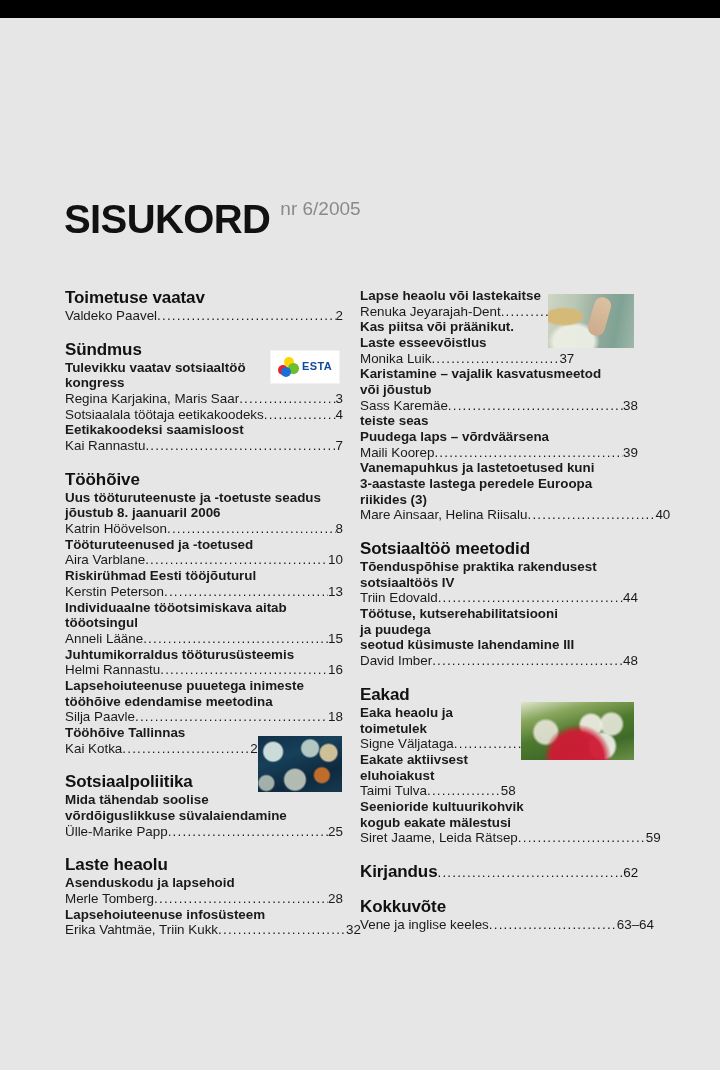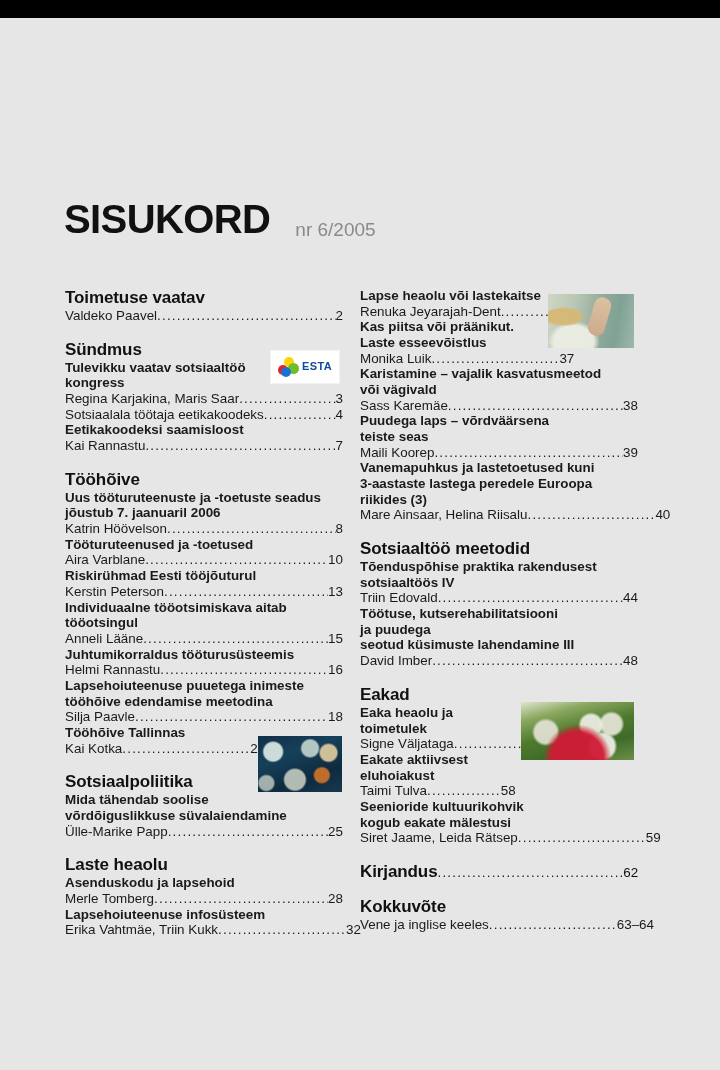--- a/index.html
+++ b/index.html
@@ -29,22 +29,22 @@
     height: 18px;
     background: #000000;
   }
 
   
   .masthead {
     position: absolute;
     left: 64px;
     top: 199px;
     display: flex;
-    align-items: flex-end;
-    gap: 25px;
+    align-items: flex-start;
+    gap: 10px;
   }
   .masthead-title {
     font-size: 40px;
     font-weight: bold;
     letter-spacing: -0.6px;
     color: #111111;
     line-height: 1;
   }
   .masthead-issue {
     font-size: 19px;
@@ -276,21 +276,21 @@
               <span class="name">Kai Rannastu</span>
               <span class="leader"></span>
               <span class="pg">7</span>
             </div>
           </div>
         </div>
         <div class="section">
           <div class="section-heading">Tööhõive</div>
           <div class="entry">
             <div class="entry-line">Uus tööturuteenuste ja -toetuste seadus</div>
-            <div class="entry-line">jõustub 7. jaanuaril 2006</div>
+            <div class="entry-line">jõustub 8. jaanuaril 2006</div>
             <div class="dotline">
               <span class="name">Katrin Höövelson</span>
               <span class="leader"></span>
               <span class="pg">8</span>
             </div>
           </div>
           <div class="entry">
             <div class="entry-line">Tööturuteenused ja -toetused</div>
             <div class="dotline">
               <span class="name">Aira Varblane</span>
@@ -387,30 +387,30 @@
             <div class="entry-line">Kas piitsa või präänikut.</div>
             <div class="entry-line">Laste esseevõistlus</div>
             <div class="dotline short">
               <span class="name">Monika Luik</span>
               <span class="leader"></span>
               <span class="pg">37</span>
             </div>
           </div>
           <div class="entry">
             <div class="entry-line">Karistamine – vajalik kasvatusmeetod</div>
-            <div class="entry-line">või vägivald</div>
+            <div class="entry-line">või jõustub</div>
             <div class="dotline">
               <span class="name">Sass Karemäe</span>
               <span class="leader"></span>
               <span class="pg">38</span>
             </div>
           </div>
           <div class="entry">
+            <div class="entry-line">teiste seas</div>
             <div class="entry-line">Puudega laps – võrdväärsena</div>
-            <div class="entry-line">teiste seas</div>
             <div class="dotline">
               <span class="name">Maili Koorep</span>
               <span class="leader"></span>
               <span class="pg">39</span>
             </div>
           </div>
           <div class="entry">
             <div class="entry-line">Vanemapuhkus ja lastetoetused kuni</div>
             <div class="entry-line">3-aastaste lastega peredele Euroopa</div>
             <div class="entry-line">riikides (3)</div>

